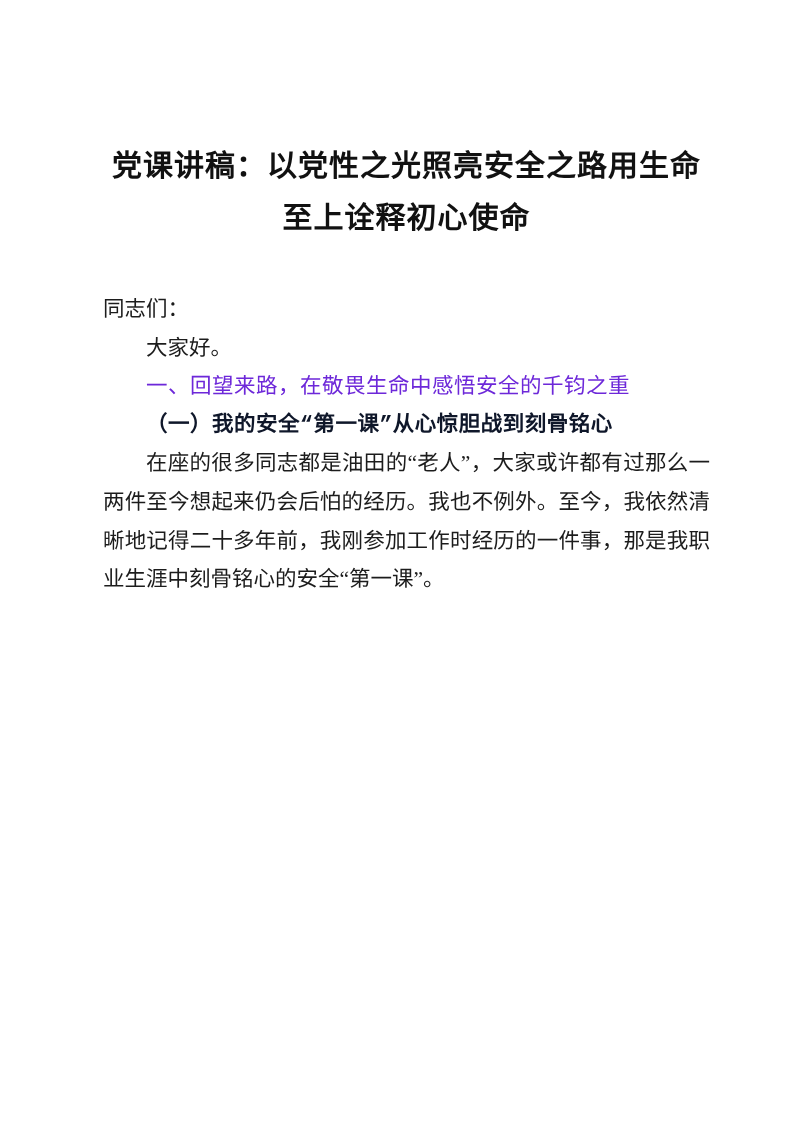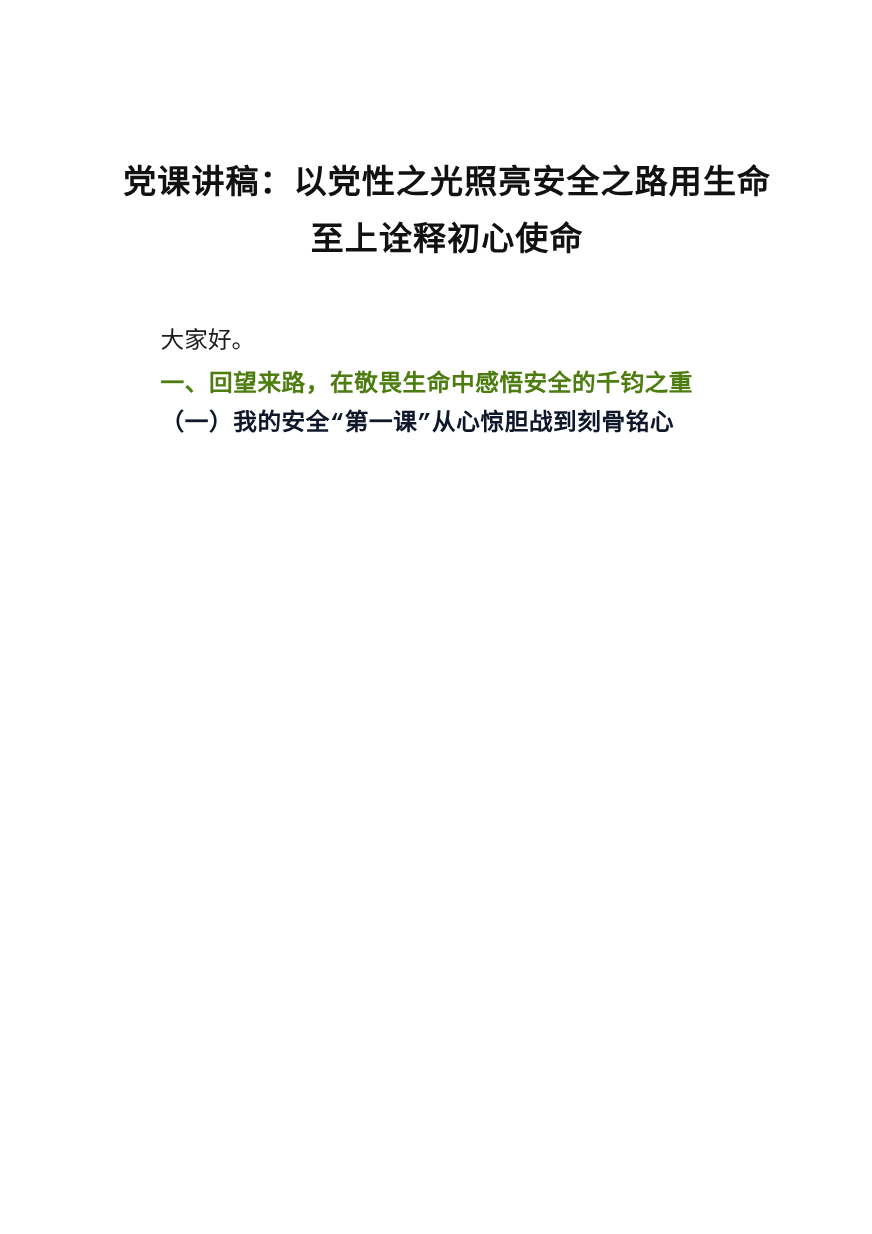--- a/index.html
+++ b/index.html
@@ -38,22 +38,22 @@
   }
   .para {
     text-indent: 2em;
     margin: 0;
   }
   .salutation {
     text-indent: 0;
   }
   .section-heading {
     font-family: "Liberation Sans", "DejaVu Sans", sans-serif;
-    font-weight: bold;
-    color: #4d7c0f;
+    font-weight: normal;
+    color: #6d28d9;
     text-indent: 2em;
     letter-spacing: 0.5px;
   }
   .subsection-heading {
     font-weight: bold;
     color: #0f172a;
     text-indent: 2em;
     letter-spacing: 0.5px;
     font-family: Liberation Mono, monospace;
   }
@@ -77,28 +77,30 @@
 </style>
 </head>
 <body>
 
 <div class="page">
   <div class="content">
 
     <div class="doc-title">党课讲稿：以党性之光照亮安全之路用生命至上诠释初心使命</div>
 
     <div class="body-text">
+      <p class="para salutation">同志们：</p>
 
       <p class="para">大家好。</p>
 
 
       <p class="para section-heading">一、回望来路，在敬畏生命中感悟安全的千钧之重</p>
 
       <p class="para subsection-heading">（一）我的安全“第一课”从心惊胆战到刻骨铭心</p>
 
+      <p class="para">在座的很多同志都是油田的“老人”，大家或许都有过那么一两件至今想起来仍会后怕的经历。我也不例外。至今，我依然清晰地记得二十多年前，我刚参加工作时经历的一件事，那是我职业生涯中刻骨铭心的安全“第一课”。</p>
 
     </div>
   </div>
 
   <div class="page-footer">
     <span class="dash">—</span><span class="num">1</span><span class="dash">—</span>
   </div>
 </div>
 
 </body></html>

